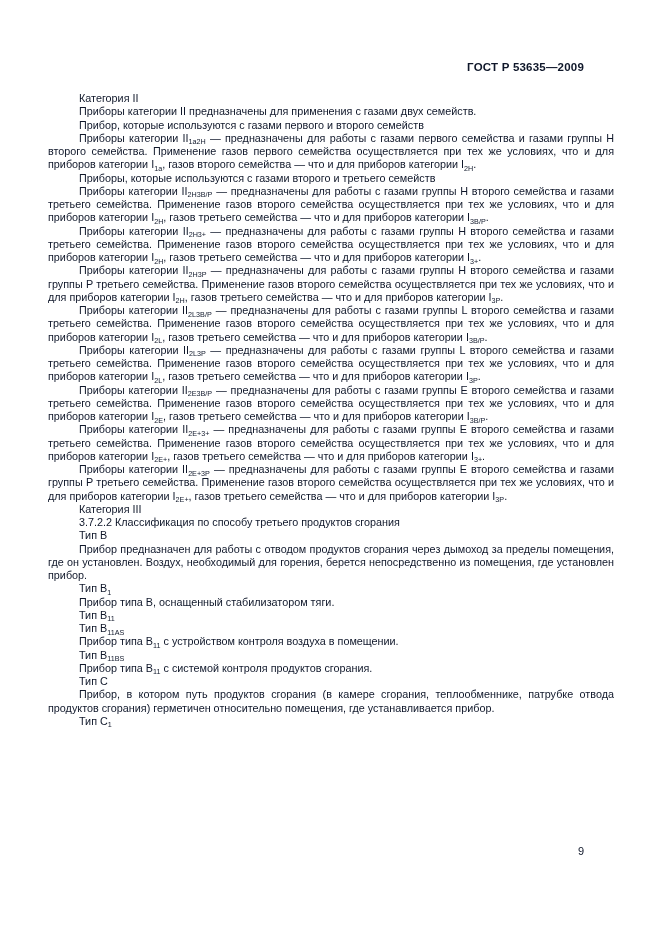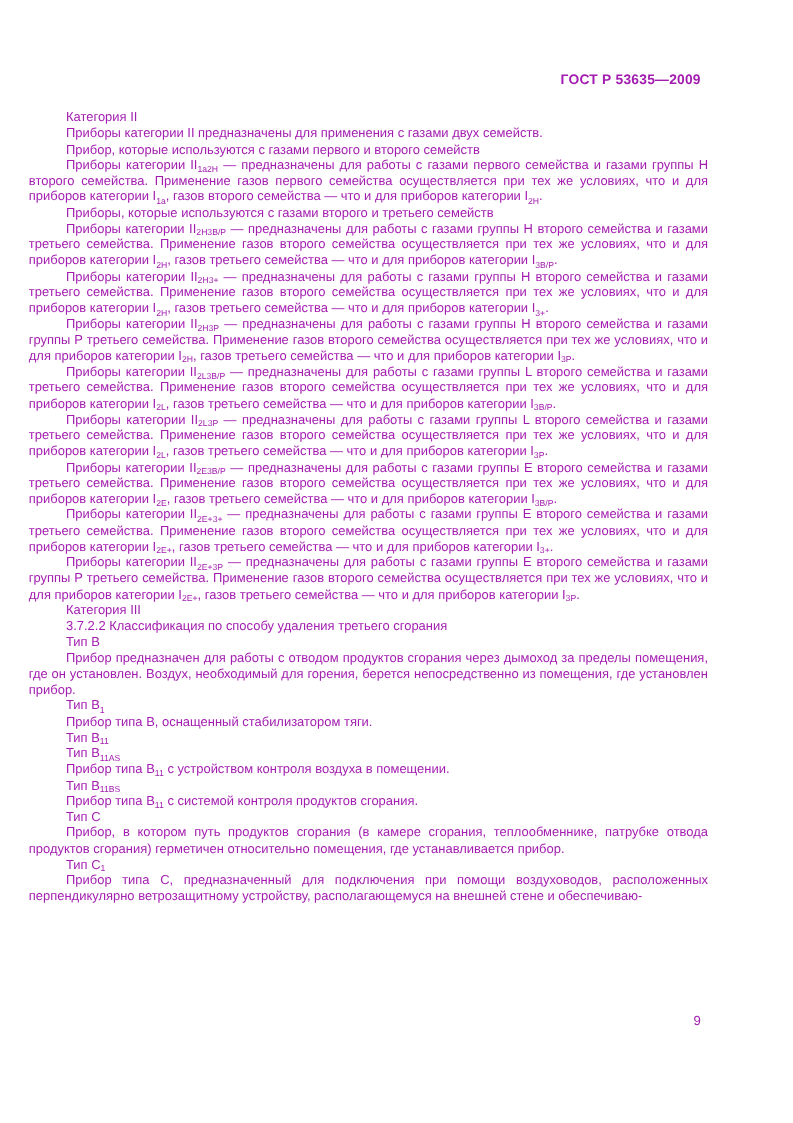--- a/index.html
+++ b/index.html
@@ -6,38 +6,38 @@
     margin: 0;
     padding: 0;
     background: #ffffff;
   }
   .page {
     position: relative;
     width: 661px;
     height: 936px;
     background: #ffffff;
     font-family: "Liberation Sans", sans-serif;
-    color: #a21caf;
+    color: #0f172a;
     overflow: hidden;
   }
   .running-header {
     position: absolute;
     top: 61px;
     left: 41px;
     width: 543px;
     text-align: right;
     font-size: 11.5px;
     font-weight: bold;
     letter-spacing: 0.2px;
     white-space: nowrap;
   }
   .page-body {
     position: absolute;
     top: 92px;
-    left: 24px;
+    left: 48px;
     width: 566px;
     font-size: 10.8px;
     line-height: 13.25px;
     text-align: justify;
   }
   .page-body p {
     margin: 0;
     padding: 0;
     text-indent: 31px;
   }
@@ -72,30 +72,29 @@
       <p>Приборы, которые используются с газами второго и третьего семейств</p>
       <p>Приборы категории II<sub>2Н3В/Р</sub> — предназначены для работы с газами группы Н второго семейства и газами третьего семейства. Применение газов второго семейства осуществляется при тех же условиях, что и для приборов категории I<sub>2Н</sub>, газов третьего семейства — что и для приборов категории I<sub>3В/Р</sub>.</p>
       <p>Приборы категории II<sub>2Н3+</sub> — предназначены для работы с газами группы Н второго семейства и газами третьего семейства. Применение газов второго семейства осуществляется при тех же условиях, что и для приборов категории I<sub>2Н</sub>, газов третьего семейства — что и для приборов категории I<sub>3+</sub>.</p>
       <p>Приборы категории II<sub>2Н3Р</sub> — предназначены для работы с газами группы Н второго семейства и газами группы Р третьего семейства. Применение газов второго семейства осуществляется при тех же условиях, что и для приборов категории I<sub>2Н</sub>, газов третьего семейства — что и для приборов категории I<sub>3Р</sub>.</p>
       <p>Приборы категории II<sub>2L3В/Р</sub> — предназначены для работы с газами группы L второго семейства и газами третьего семейства. Применение газов второго семейства осуществляется при тех же условиях, что и для приборов категории I<sub>2L</sub>, газов третьего семейства — что и для приборов категории I<sub>3В/Р</sub>.</p>
       <p>Приборы категории II<sub>2L3Р</sub> — предназначены для работы с газами группы L второго семейства и газами третьего семейства. Применение газов второго семейства осуществляется при тех же условиях, что и для приборов категории I<sub>2L</sub>, газов третьего семейства — что и для приборов категории I<sub>3Р</sub>.</p>
       <p>Приборы категории II<sub>2Е3В/Р</sub> — предназначены для работы с газами группы Е второго семейства и газами третьего семейства. Применение газов второго семейства осуществляется при тех же условиях, что и для приборов категории I<sub>2Е</sub>, газов третьего семейства — что и для приборов категории I<sub>3В/Р</sub>.</p>
       <p>Приборы категории II<sub>2Е+3+</sub> — предназначены для работы с газами группы Е второго семейства и газами третьего семейства. Применение газов второго семейства осуществляется при тех же условиях, что и для приборов категории I<sub>2Е+</sub>, газов третьего семейства — что и для приборов категории I<sub>3+</sub>.</p>
       <p>Приборы категории II<sub>2Е+3Р</sub> — предназначены для работы с газами группы Е второго семейства и газами группы Р третьего семейства. Применение газов второго семейства осуществляется при тех же условиях, что и для приборов категории I<sub>2Е+</sub>, газов третьего семейства — что и для приборов категории I<sub>3Р</sub>.</p>
       <p>Категория III</p>
-      <p>3.7.2.2 Классификация по способу удаления третьего сгорания</p>
+      <p>3.7.2.2 Классификация по способу третьего продуктов сгорания</p>
       <p>Тип В</p>
       <p>Прибор предназначен для работы с отводом продуктов сгорания через дымоход за пределы помещения, где он установлен. Воздух, необходимый для горения, берется непосредственно из помещения, где установлен прибор.</p>
       <p>Тип В<sub>1</sub></p>
       <p>Прибор типа В, оснащенный стабилизатором тяги.</p>
       <p>Тип В<sub>11</sub></p>
       <p>Тип В<sub>11AS</sub></p>
       <p>Прибор типа В<sub>11</sub> с устройством контроля воздуха в помещении.</p>
       <p>Тип В<sub>11BS</sub></p>
       <p>Прибор типа В<sub>11</sub> с системой контроля продуктов сгорания.</p>
       <p>Тип С</p>
       <p>Прибор, в котором путь продуктов сгорания (в камере сгорания, теплообменнике, патрубке отвода продуктов сгорания) герметичен относительно помещения, где устанавливается прибор.</p>
       <p>Тип С<sub>1</sub></p>
-      <p>Прибор типа С, предназначенный для подключения при помощи воздуховодов, расположенных перпендикулярно ветрозащитному устройству, располагающемуся на внешней стене и обеспечиваю-</p>
     </div>
 
   <div class="page-footer">9</div>
 </div>
 
 </body></html>

